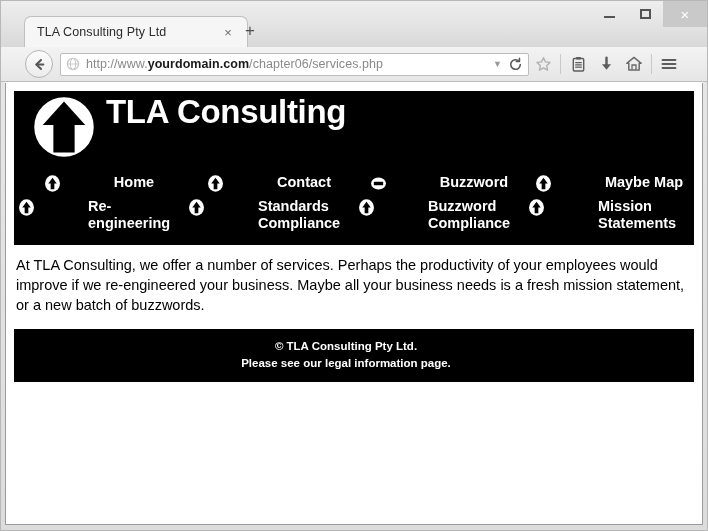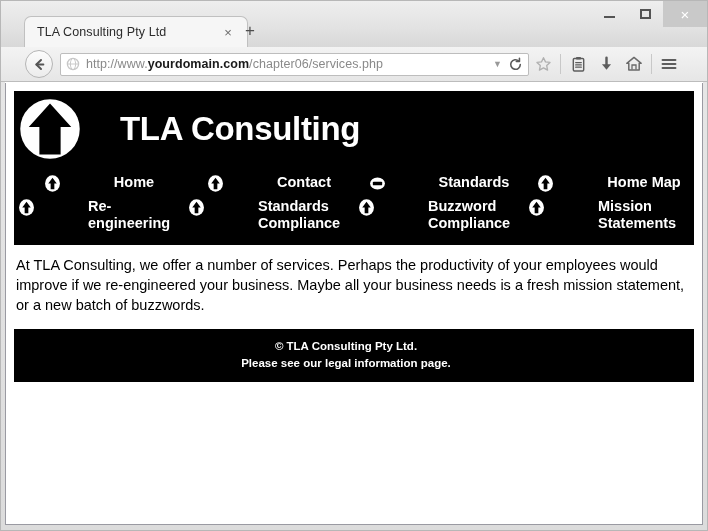--- a/index.html
+++ b/index.html
@@ -234,25 +234,23 @@
   }
 
   
   .site-header {
     background: #000000;
     color: #ffffff;
     padding: 0;
   }
   .brand {
     display: flex;
-    align-items: center;
-    padding: 2px 0 2px 2px;
+    padding: 2px 0 2px 16px;
     height: 76px;
     box-sizing: border-box;
-    gap: 28px;
   }
   .logo {
     width: 68px;
     height: 68px;
     flex: 0 0 68px;
     display: block;
   }
   .brand-name {
     font-size: 33px;
     font-weight: bold;
@@ -436,29 +434,29 @@
               <path d="M12 4 L18 12 H14.6 V20 H9.4 V12 H6 Z" fill="#000000"></path>
             </svg>
             <span class="nav-label">Contact</span>
           </div>
 
           <div class="nav-item">
             <svg class="nav-bullet" viewBox="0 0 24 24">
               <ellipse cx="12" cy="12" rx="10.5" ry="8.5" fill="#ffffff"></ellipse>
               <rect x="5.4" y="9.4" width="13.2" height="5.2" rx="1.2" fill="#000000"></rect>
             </svg>
-            <span class="nav-label">Standards</span>
+            <span class="nav-label">Buzzword</span>
           </div>
 
           <div class="nav-item">
             <svg class="nav-bullet" viewBox="0 0 24 24">
               <ellipse cx="12" cy="12" rx="10.5" ry="11.5" fill="#ffffff"></ellipse>
               <path d="M12 4 L18 12 H14.6 V20 H9.4 V12 H6 Z" fill="#000000"></path>
             </svg>
-            <span class="nav-label">Home Map</span>
+            <span class="nav-label">Maybe Map</span>
           </div>
 
           <div class="nav-item">
             <svg class="nav-bullet" viewBox="0 0 24 24">
               <ellipse cx="12" cy="12" rx="10.5" ry="11.5" fill="#ffffff"></ellipse>
               <path d="M12 4 L18 12 H14.6 V20 H9.4 V12 H6 Z" fill="#000000"></path>
             </svg>
             <span class="nav-label">Re-engineering</span>
           </div>
 

